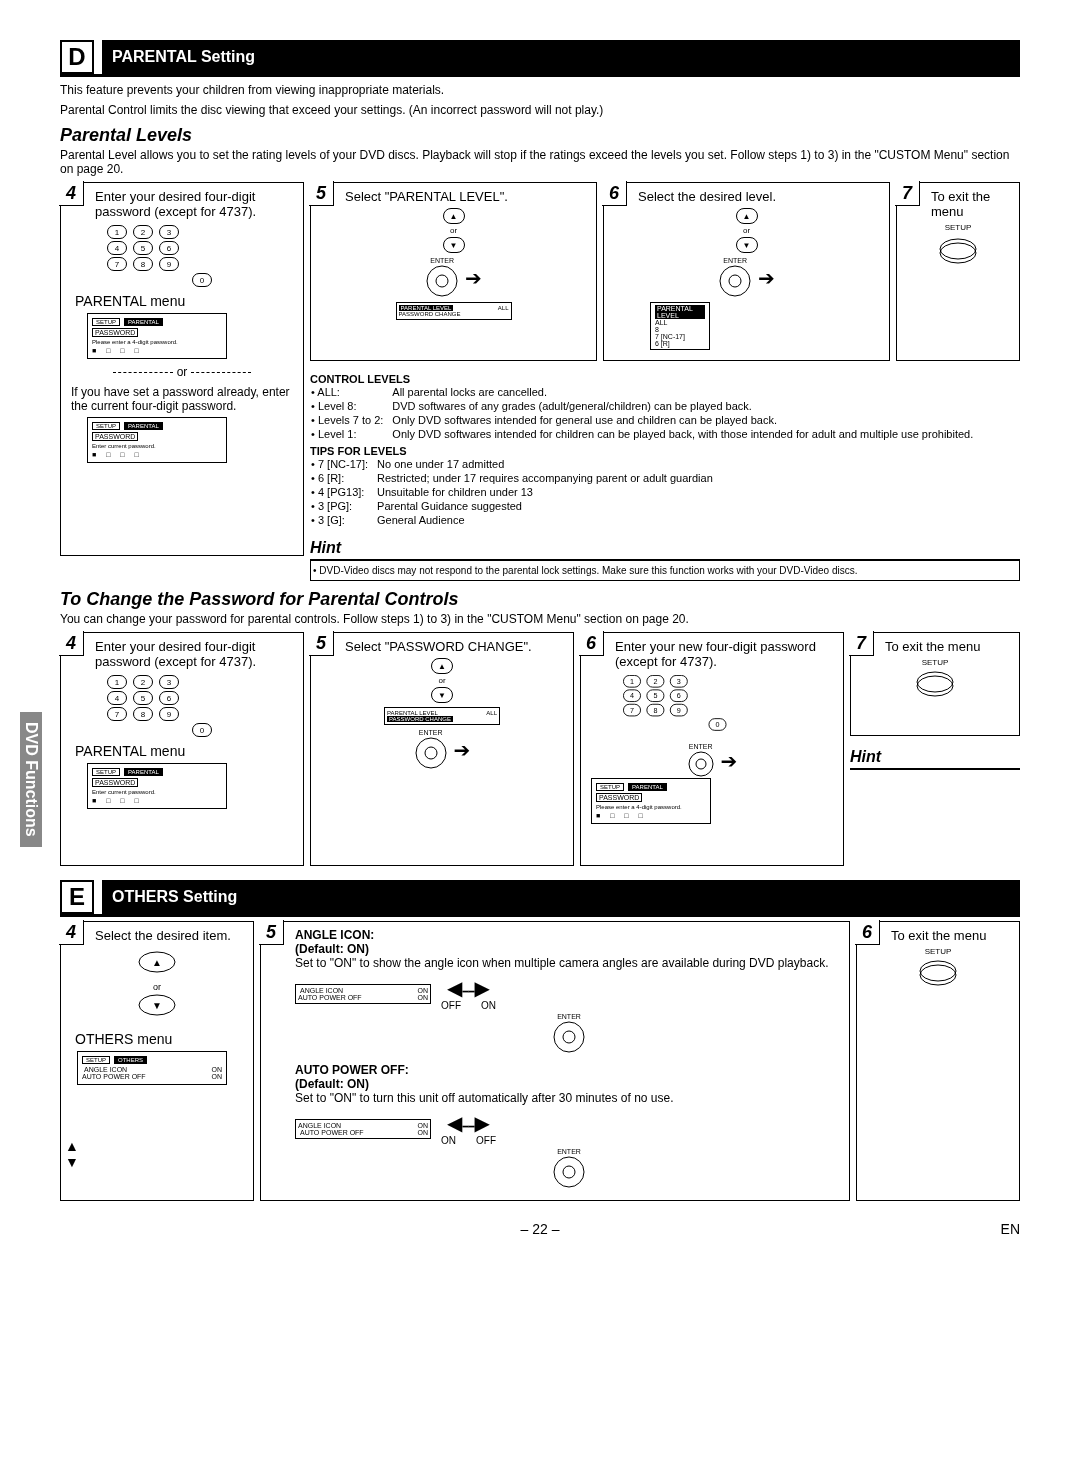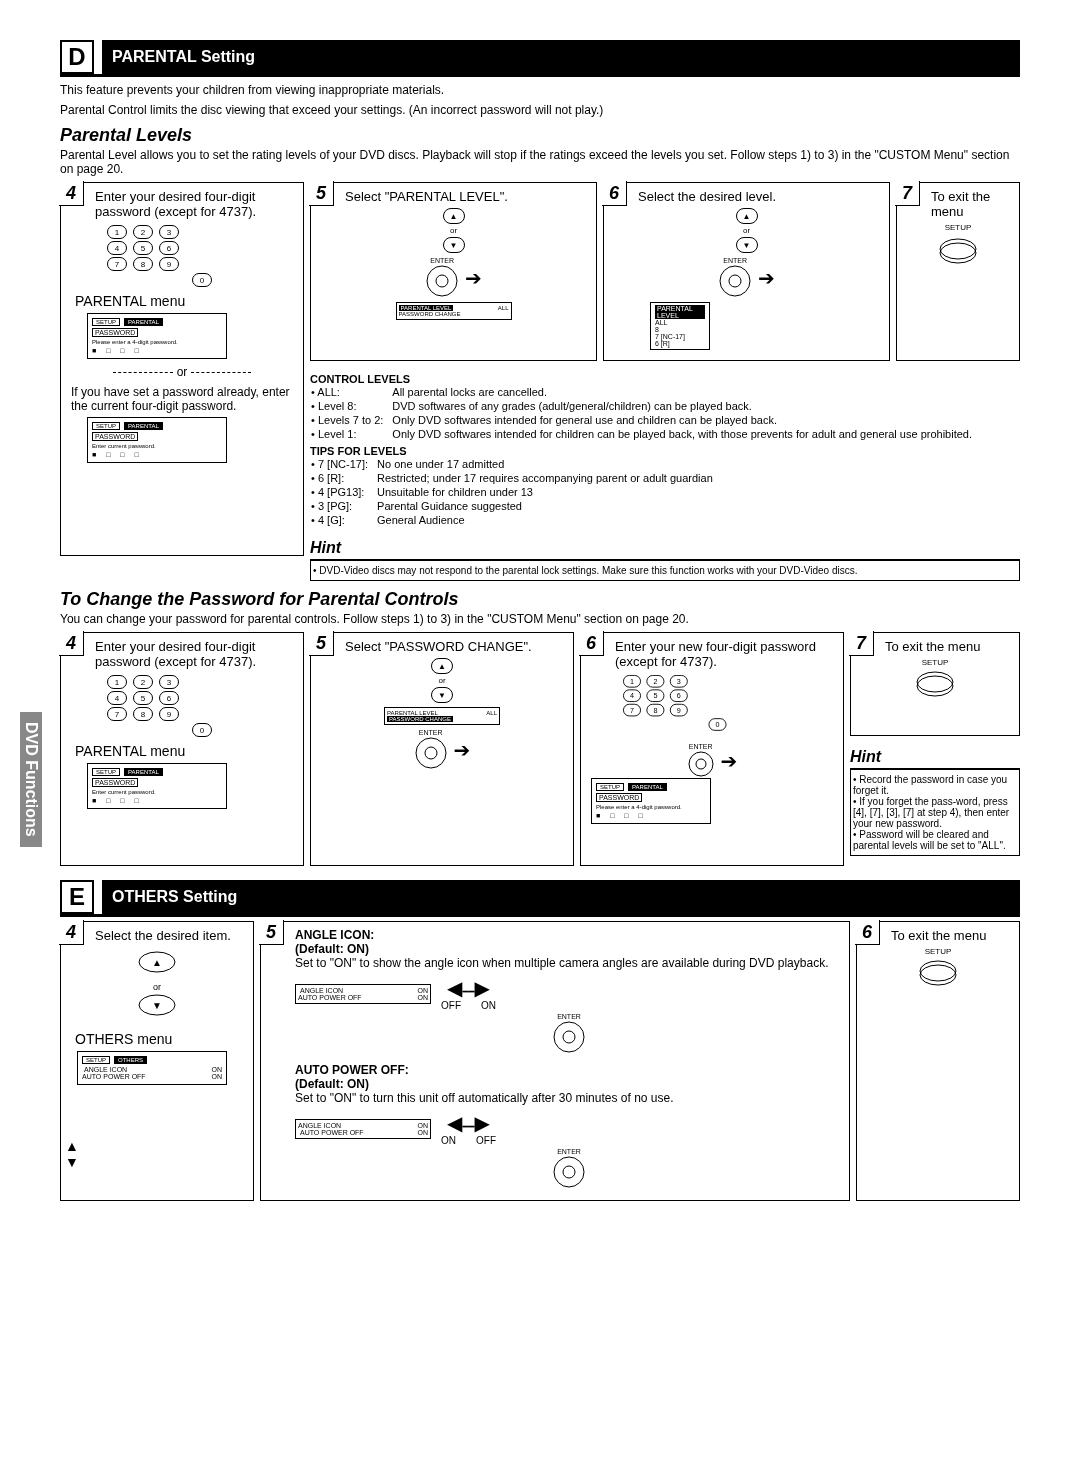--- a/index.html
+++ b/index.html
@@ -422,21 +422,21 @@
         <tr>
                 <td>• Level 8:</td>
                 <td>DVD softwares of any grades (adult/general/children) can be played back.</td>
               </tr>
         <tr>
                 <td>• Levels 7 to 2:</td>
                 <td>Only DVD softwares intended for general use and children can be played back.</td>
               </tr>
         <tr>
                 <td>• Level 1:</td>
-                <td>Only DVD softwares intended for children can be played back, with those prevents for adult and general use prohibited.</td>
+                <td>Only DVD softwares intended for children can be played back, with those intended for adult and multiple use prohibited.</td>
               </tr>
       </tbody>
           </table>
       <div class="hdr" style="margin-top:4px">TIPS FOR LEVELS</div>
       <table>
         <tbody>
               <tr>
                 <td>• 7 [NC-17]:</td>
                 <td>No one under 17 admitted</td>
               </tr>
@@ -446,21 +446,21 @@
               </tr>
         <tr>
                 <td>• 4 [PG13]:</td>
                 <td>Unsuitable for children under 13</td>
               </tr>
         <tr>
                 <td>• 3 [PG]:</td>
                 <td>Parental Guidance suggested</td>
               </tr>
         <tr>
-                <td>• 4 [G]:</td>
+                <td>• 3 [G]:</td>
                 <td>General Audience</td>
               </tr>
       </tbody>
           </table>
     </div>
 
     <div class="hint-box">
       <div class="hint-title">Hint</div>
       <div class="hint-body">• DVD-Video discs may not respond to the parental lock settings. Make sure this function works with your DVD-Video discs.</div>
     </div>
@@ -588,25 +588,20 @@
         <div class="num">7</div>
         <div class="text">To exit the menu</div>
         <div class="setup-label">SETUP</div>
         <svg width="40" height="30" style="display:block;margin:2px auto">
               <ellipse cx="20" cy="13" rx="18" ry="10" fill="none" stroke="#000"></ellipse>
               <ellipse cx="20" cy="17" rx="18" ry="10" fill="none" stroke="#000"></ellipse>
             </svg>
       </div>
       <div class="hint-box">
         <div class="hint-title">Hint</div>
-        <div class="hint-body">
-          <div>• Record the password in case you forget it.</div>
-          <div>• If you forget the pass-word, press [4], [7], [3], [7] at step 4), then enter your new password.</div>
-          <div>• Password will be cleared and parental levels will be set to "ALL".</div>
-        </div>
       </div>
     </div>
   </div>
 </div>
 
 <div class="section-header" style="margin-top:14px">
   <div class="letter">E</div>
   <div class="title">OTHERS Setting</div>
 </div>
 
@@ -713,14 +708,18 @@
     <div class="num">6</div>
     <div class="text">To exit the menu</div>
     <div class="setup-label">SETUP</div>
     <svg width="40" height="30" style="display:block;margin:2px auto">
           <ellipse cx="20" cy="13" rx="18" ry="10" fill="none" stroke="#000"></ellipse>
           <ellipse cx="20" cy="17" rx="18" ry="10" fill="none" stroke="#000"></ellipse>
         </svg>
   </div>
 </div>
 
-
+<div class="page-footer">
+  <span>– 22 –</span>
+  <span class="en">EN</span>
 </div>
 
+</div>
+
 </body></html>

